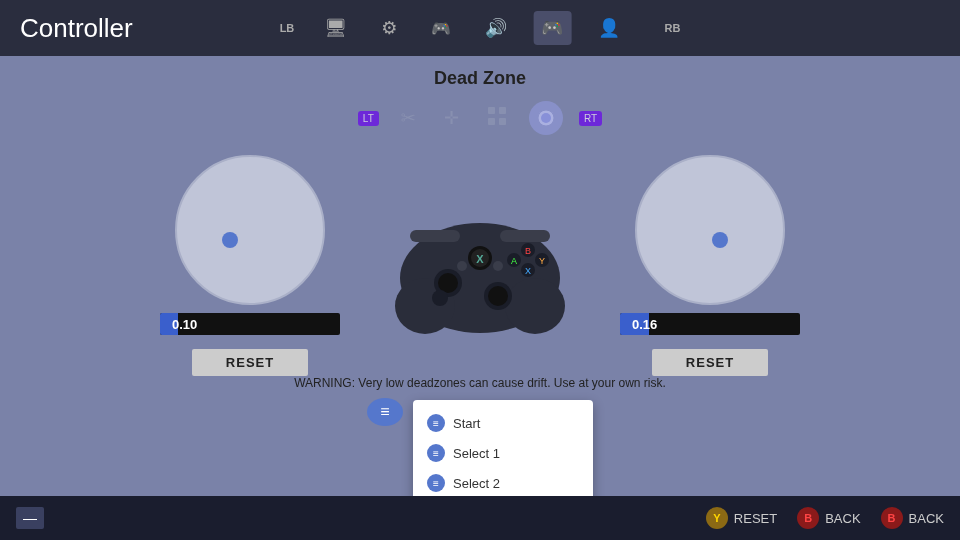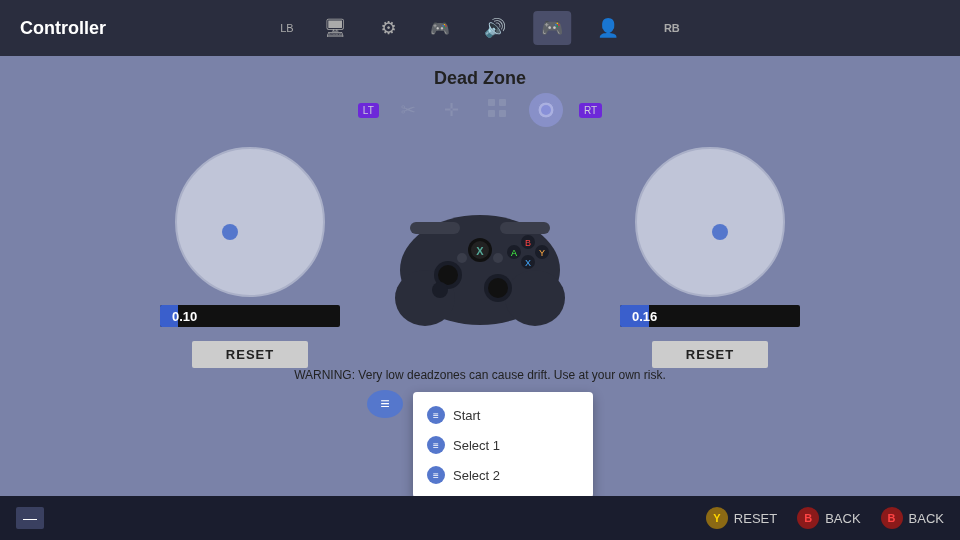--- a/index.html
+++ b/index.html
@@ -16,22 +16,22 @@
     
     .top-bar {
       background: #2a2d3e;
       height: 56px;
       display: flex;
       align-items: center;
       padding: 0 20px;
       position: relative;
     }
     .top-bar-title {
-      font-size: 18px;
-      font-weight: bold;
+      font-size: 26px;
+      font-weight: normal;
       color: #fff;
     }
     .top-nav {
       position: absolute;
       left: 50%;
       transform: translateX(-50%);
       display: flex;
       align-items: center;
       gap: 18px;
     }
@@ -42,21 +42,21 @@
       padding: 6px 8px;
       border-radius: 4px;
     }
     .nav-icon.active {
       background: #4a4e6a;
       color: #fff;
     }
     .nav-lb {
       color: #aaa;
       font-size: 11px;
-      font-weight: normal;
+      font-weight: bold;
       margin-right: 4px;
     }
     .nav-rb {
       color: #aaa;
       font-size: 11px;
       font-weight: bold;
       margin-left: 18px;
     }
 
     
@@ -67,21 +67,21 @@
       padding-top: 12px;
       height: calc(540px - 56px - 44px);
       position: relative;
     }
 
     
     .section-title {
       font-size: 18px;
       font-weight: bold;
       color: #222;
-      margin-bottom: 4px;
+      margin-bottom: 12px;
     }
 
     
     .sub-nav {
       display: flex;
       align-items: center;
       gap: 16px;
       margin-bottom: 16px;
     }
     .sub-nav-item {

